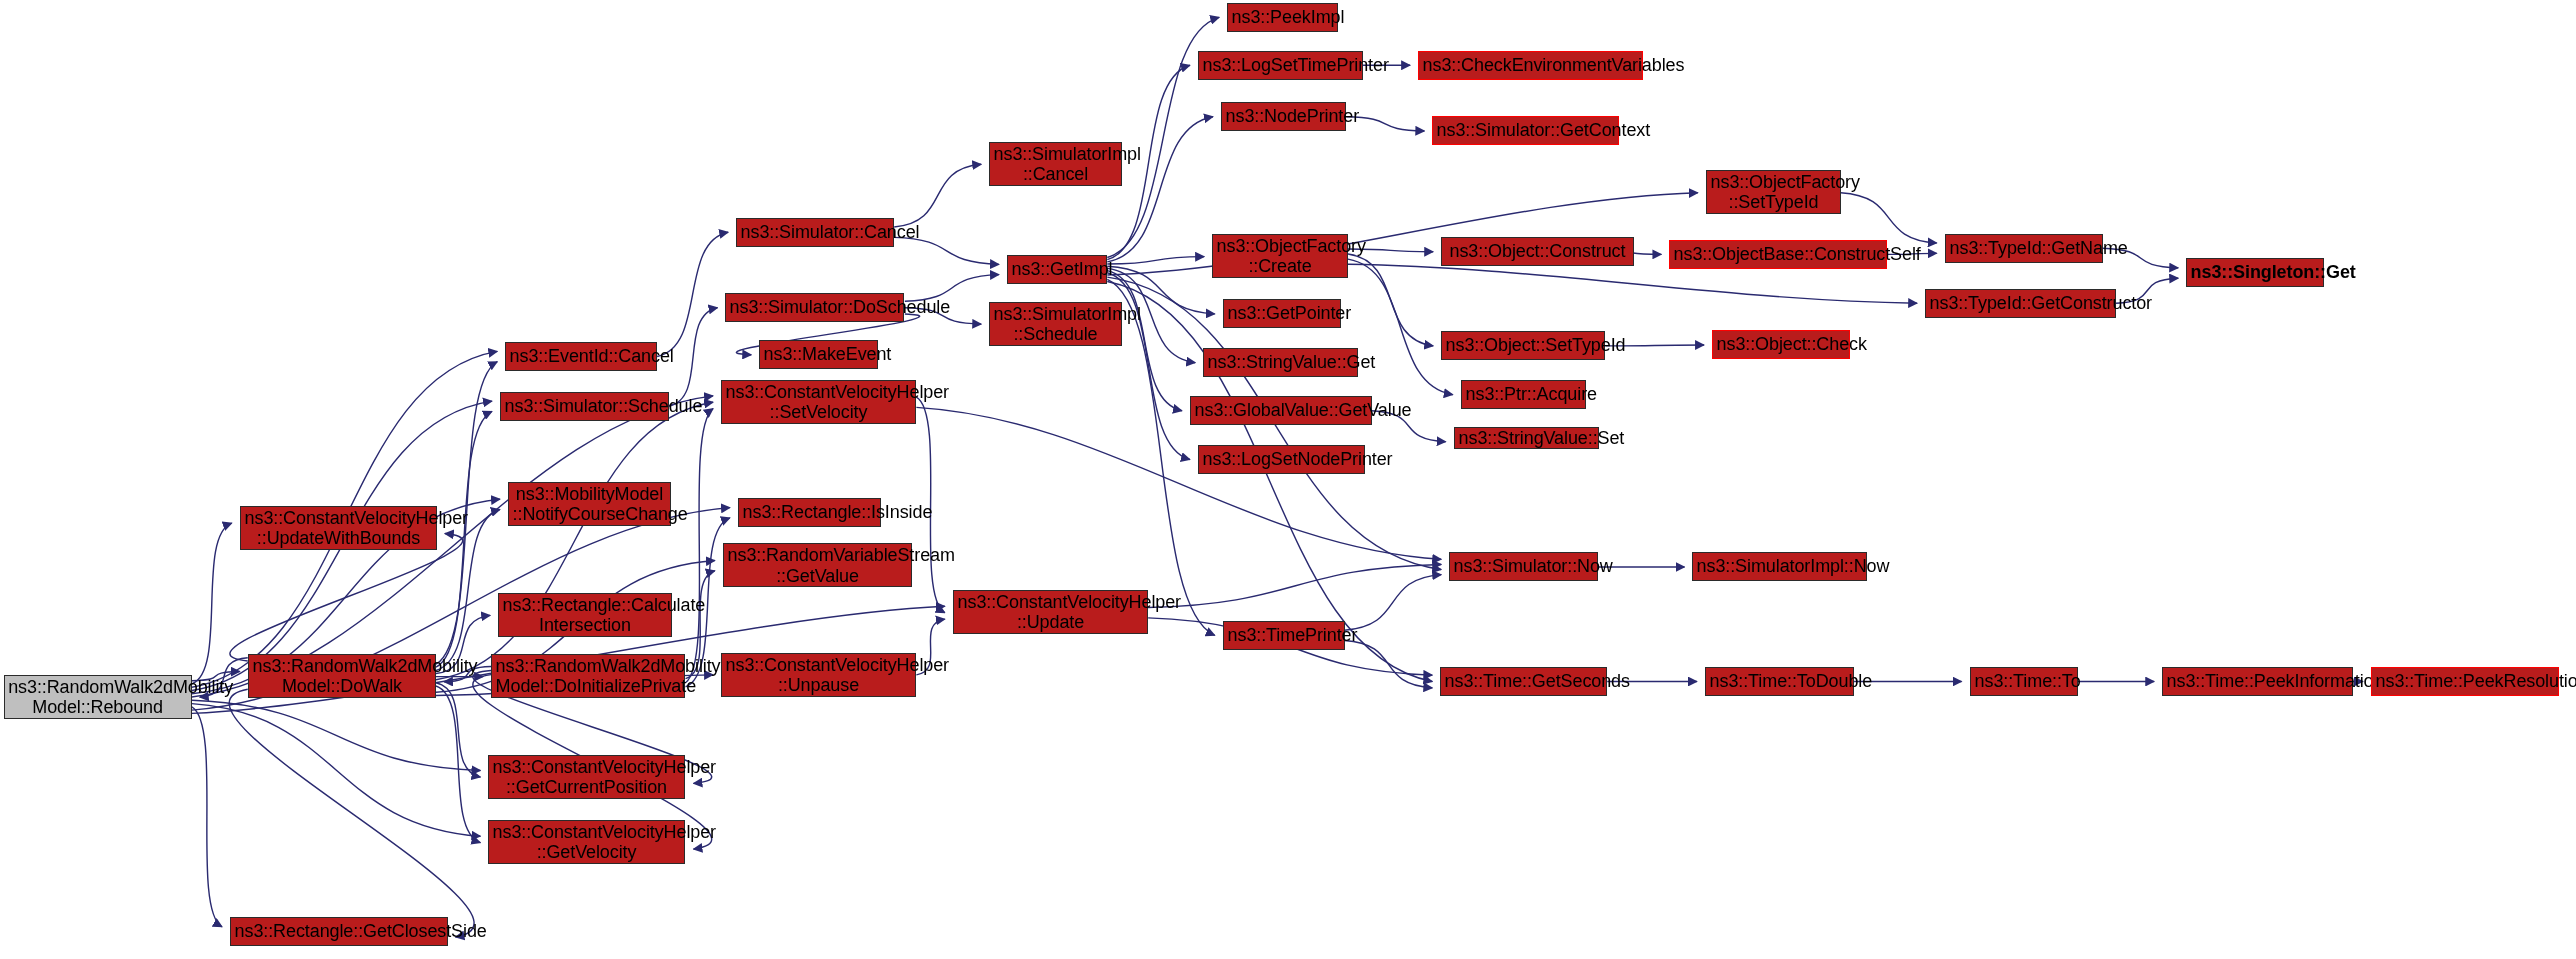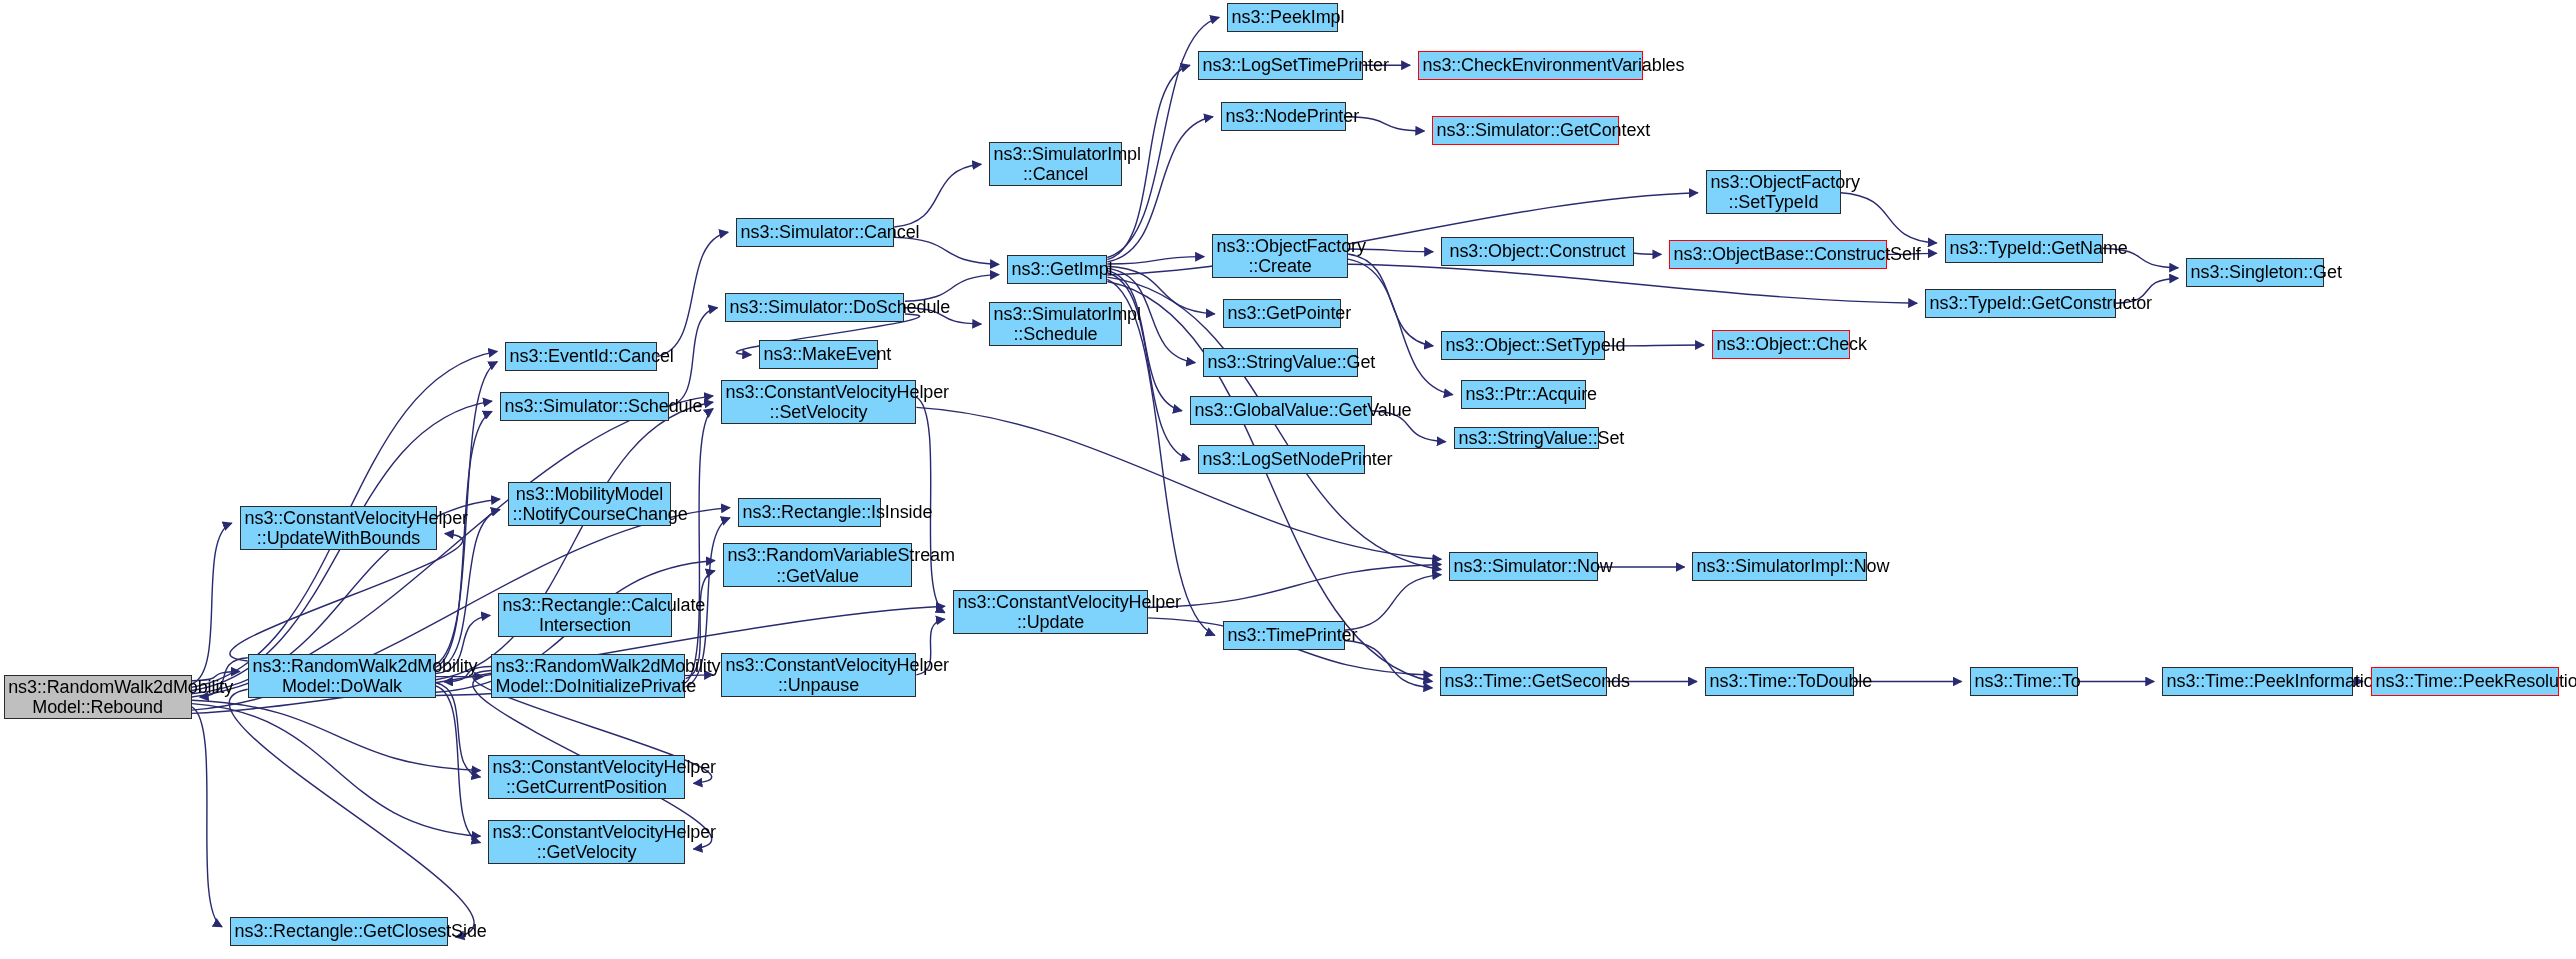--- a/index.html
+++ b/index.html
@@ -27,21 +27,21 @@
     pointer-events: none;
   }
   .node {
     position: absolute;
     box-sizing: border-box;
     display: flex;
     align-items: center;
     justify-content: center;
     text-align: center;
     border: 1.4px solid #2b2b2b;
-    background: #7dd3fc;
+    background: #b91c1c;
     color: #000000;
     font-size: 18px;
     line-height: 20.4px;
     letter-spacing: -0.1px;
     white-space: pre-line;
     cursor: pointer;
     padding: 0 3.6px;
   }
   .node.red {
     border-color: #ff0000;
@@ -199,18 +199,18 @@
       <div class="node" style="left: 1440px; top: 667px; width: 167px; height: 29px;"><span class="lbl">ns3::Time::GetSeconds</span></div>
       <div class="node" style="left: 1706px; top: 170px; width: 135px; height: 44px;"><span class="lbl">ns3::ObjectFactory
 ::SetTypeId</span></div>
       <div class="node red" style="left: 1669px; top: 240px; width: 218px; height: 29px;"><span class="lbl">ns3::ObjectBase::ConstructSelf</span></div>
       <div class="node red" style="left: 1712px; top: 330px; width: 138px; height: 29px;"><span class="lbl">ns3::Object::Check</span></div>
       <div class="node" style="left: 1692px; top: 552px; width: 175px; height: 29px;"><span class="lbl">ns3::SimulatorImpl::Now</span></div>
       <div class="node" style="left: 1705px; top: 667px; width: 149px; height: 29px;"><span class="lbl">ns3::Time::ToDouble</span></div>
       <div class="node" style="left: 1945px; top: 234px; width: 158px; height: 29px;"><span class="lbl">ns3::TypeId::GetName</span></div>
       <div class="node" style="left: 1925px; top: 289px; width: 191px; height: 29px;"><span class="lbl">ns3::TypeId::GetConstructor</span></div>
       <div class="node" style="left: 1970px; top: 667px; width: 108px; height: 29px;"><span class="lbl">ns3::Time::To</span></div>
-      <div class="node" style="left: 2186px; top: 258px; width: 138px; height: 29px;"><span class="lbl">ns3::Singleton::Get</span></div>
+      <div class="node" style="left: 2186px; top: 258px; width: 138px; height: 29px; font-weight: bold;"><span class="lbl">ns3::Singleton::Get</span></div>
       <div class="node" style="left: 2162px; top: 667px; width: 191px; height: 29px;"><span class="lbl">ns3::Time::PeekInformation</span></div>
       <div class="node red" style="left: 2371px; top: 667px; width: 188px; height: 29px;"><span class="lbl">ns3::Time::PeekResolution</span></div>
     </div>
 </div>
 
 
 </body></html>

